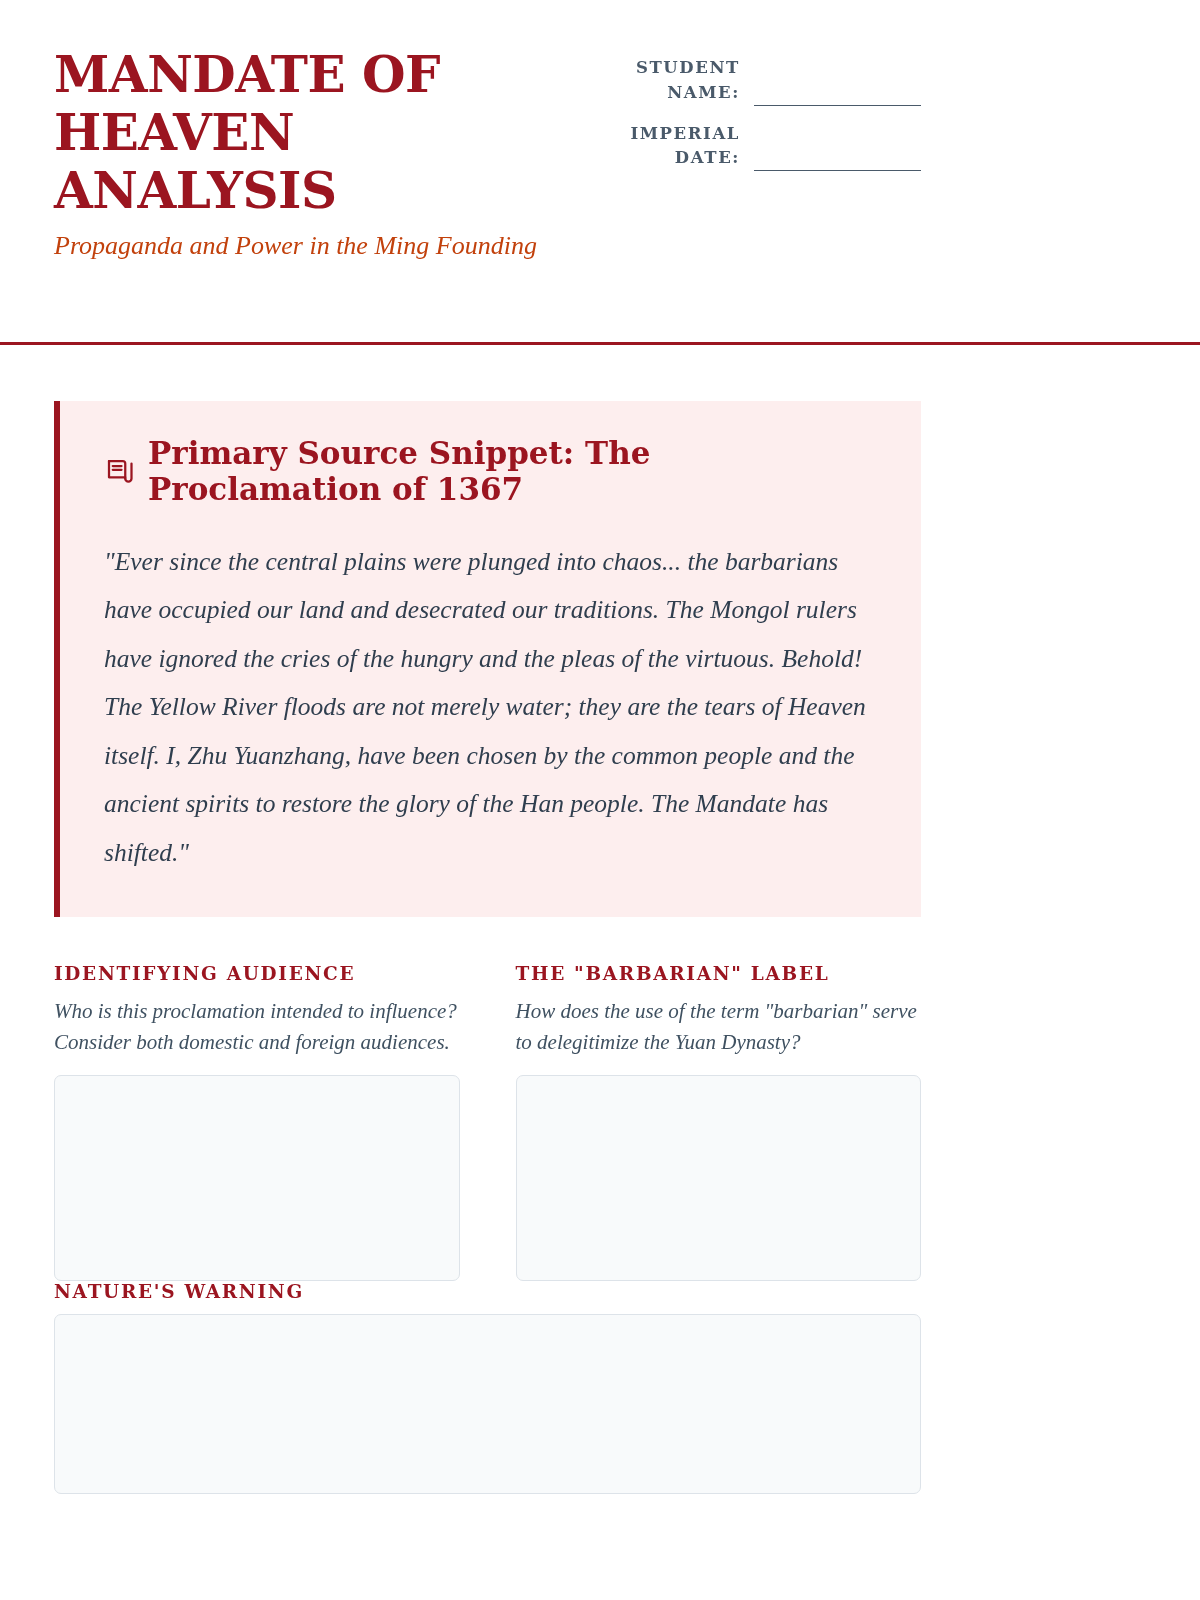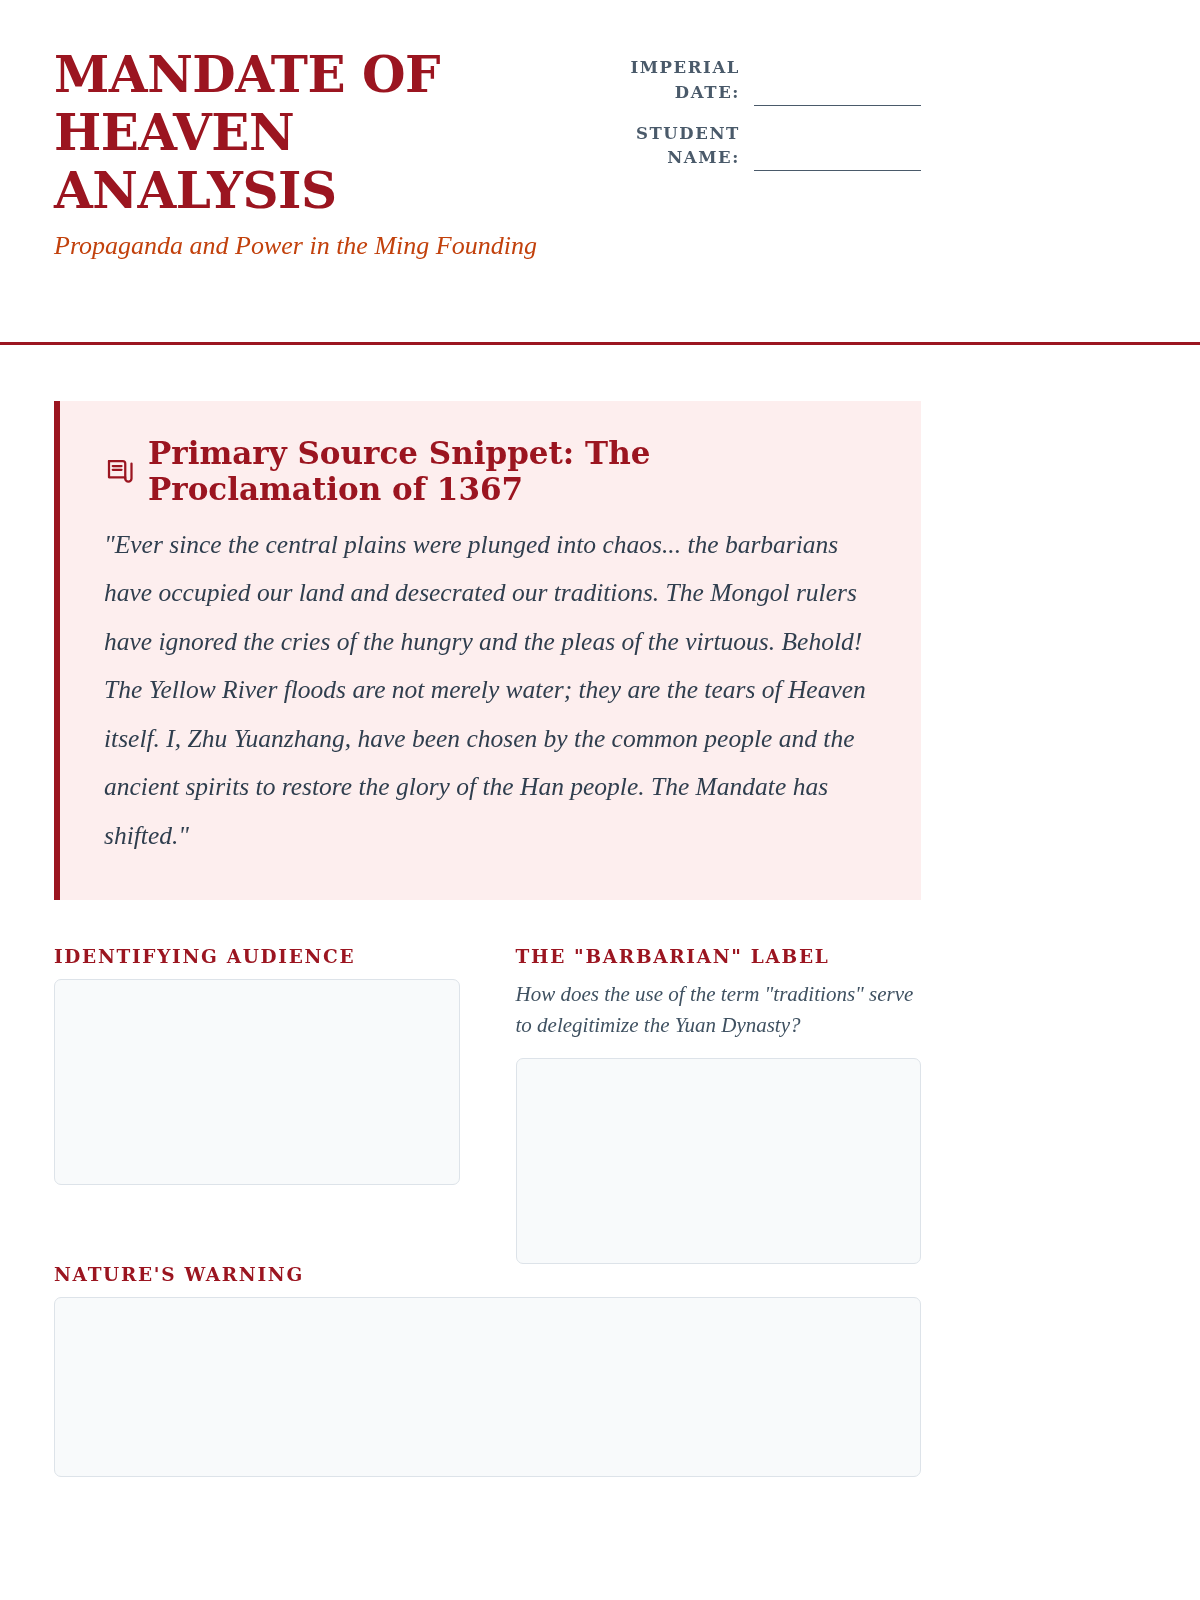--- a/index.html
+++ b/index.html
@@ -92,21 +92,21 @@
   .source-box {
     margin-top: 56px;
     background: #fdeeee;
     border-left: 6px solid #9b1520;
     padding: 34px 44px 40px 44px;
   }
   .source-head {
     display: flex;
     align-items: center;
     gap: 14px;
-    margin-bottom: 14px;
+    margin-bottom: 31px;
   }
   .scroll-icon {
     width: 30px;
     height: 30px;
     flex: 0 0 auto;
     color: #9b1520;
   }
   .source-title {
     font-family: "DejaVu Serif", serif;
     font-weight: bold;
@@ -176,26 +176,26 @@
   <div class="header">
 
     <div class="title-block">
       <h1 class="doc-title">MANDATE OF HEAVEN ANALYSIS</h1>
       <p class="doc-subtitle">Propaganda and Power in the Ming Founding</p>
     </div>
 
     <div class="meta-block">
 
       <div class="meta-row">
-        <div class="meta-label">IMPERIAL DATE:</div>
+        <div class="meta-label">STUDENT NAME:</div>
         <div class="meta-line"></div>
       </div>
 
       <div class="meta-row">
-        <div class="meta-label">STUDENT NAME:</div>
+        <div class="meta-label">IMPERIAL DATE:</div>
         <div class="meta-line"></div>
       </div>
 
     </div>
   </div>
 
   <div class="rule"></div>
 
   <div class="source-box">
     <div class="source-head">
@@ -207,26 +207,27 @@
       </svg>
       <div class="source-title">Primary Source Snippet: The Proclamation of 1367</div>
     </div>
     <p class="source-text">"Ever since the central plains were plunged into chaos... the barbarians have occupied our land and desecrated our traditions. The Mongol rulers have ignored the cries of the hungry and the pleas of the virtuous. Behold! The Yellow River floods are not merely water; they are the tears of Heaven itself. I, Zhu Yuanzhang, have been chosen by the common people and the ancient spirits to restore the glory of the Han people. The Mandate has shifted."</p>
   </div>
 
   <div class="grid">
 
     <div class="col">
       <div class="q-label">IDENTIFYING AUDIENCE</div>
+      <div class="q-prompt">Who is this proclamation intended to influence? Consider both domestic and foreign audiences.</div>
       <textarea class="answer-box ab-tall" placeholder="" style=""></textarea>
     </div>
 
     <div class="col">
       <div class="q-label">THE "BARBARIAN" LABEL</div>
-      <div class="q-prompt">How does the use of the term "traditions" serve to delegitimize the Yuan Dynasty?</div>
+      <div class="q-prompt">How does the use of the term "barbarian" serve to delegitimize the Yuan Dynasty?</div>
       <textarea class="answer-box ab-mid" placeholder="" style=""></textarea>
     </div>
 
   </div>
 
   <div class="section-full">
     <div class="q-label">NATURE'S WARNING</div>
     <textarea class="answer-box ab-wide" placeholder="" style=""></textarea>
   </div>
 

